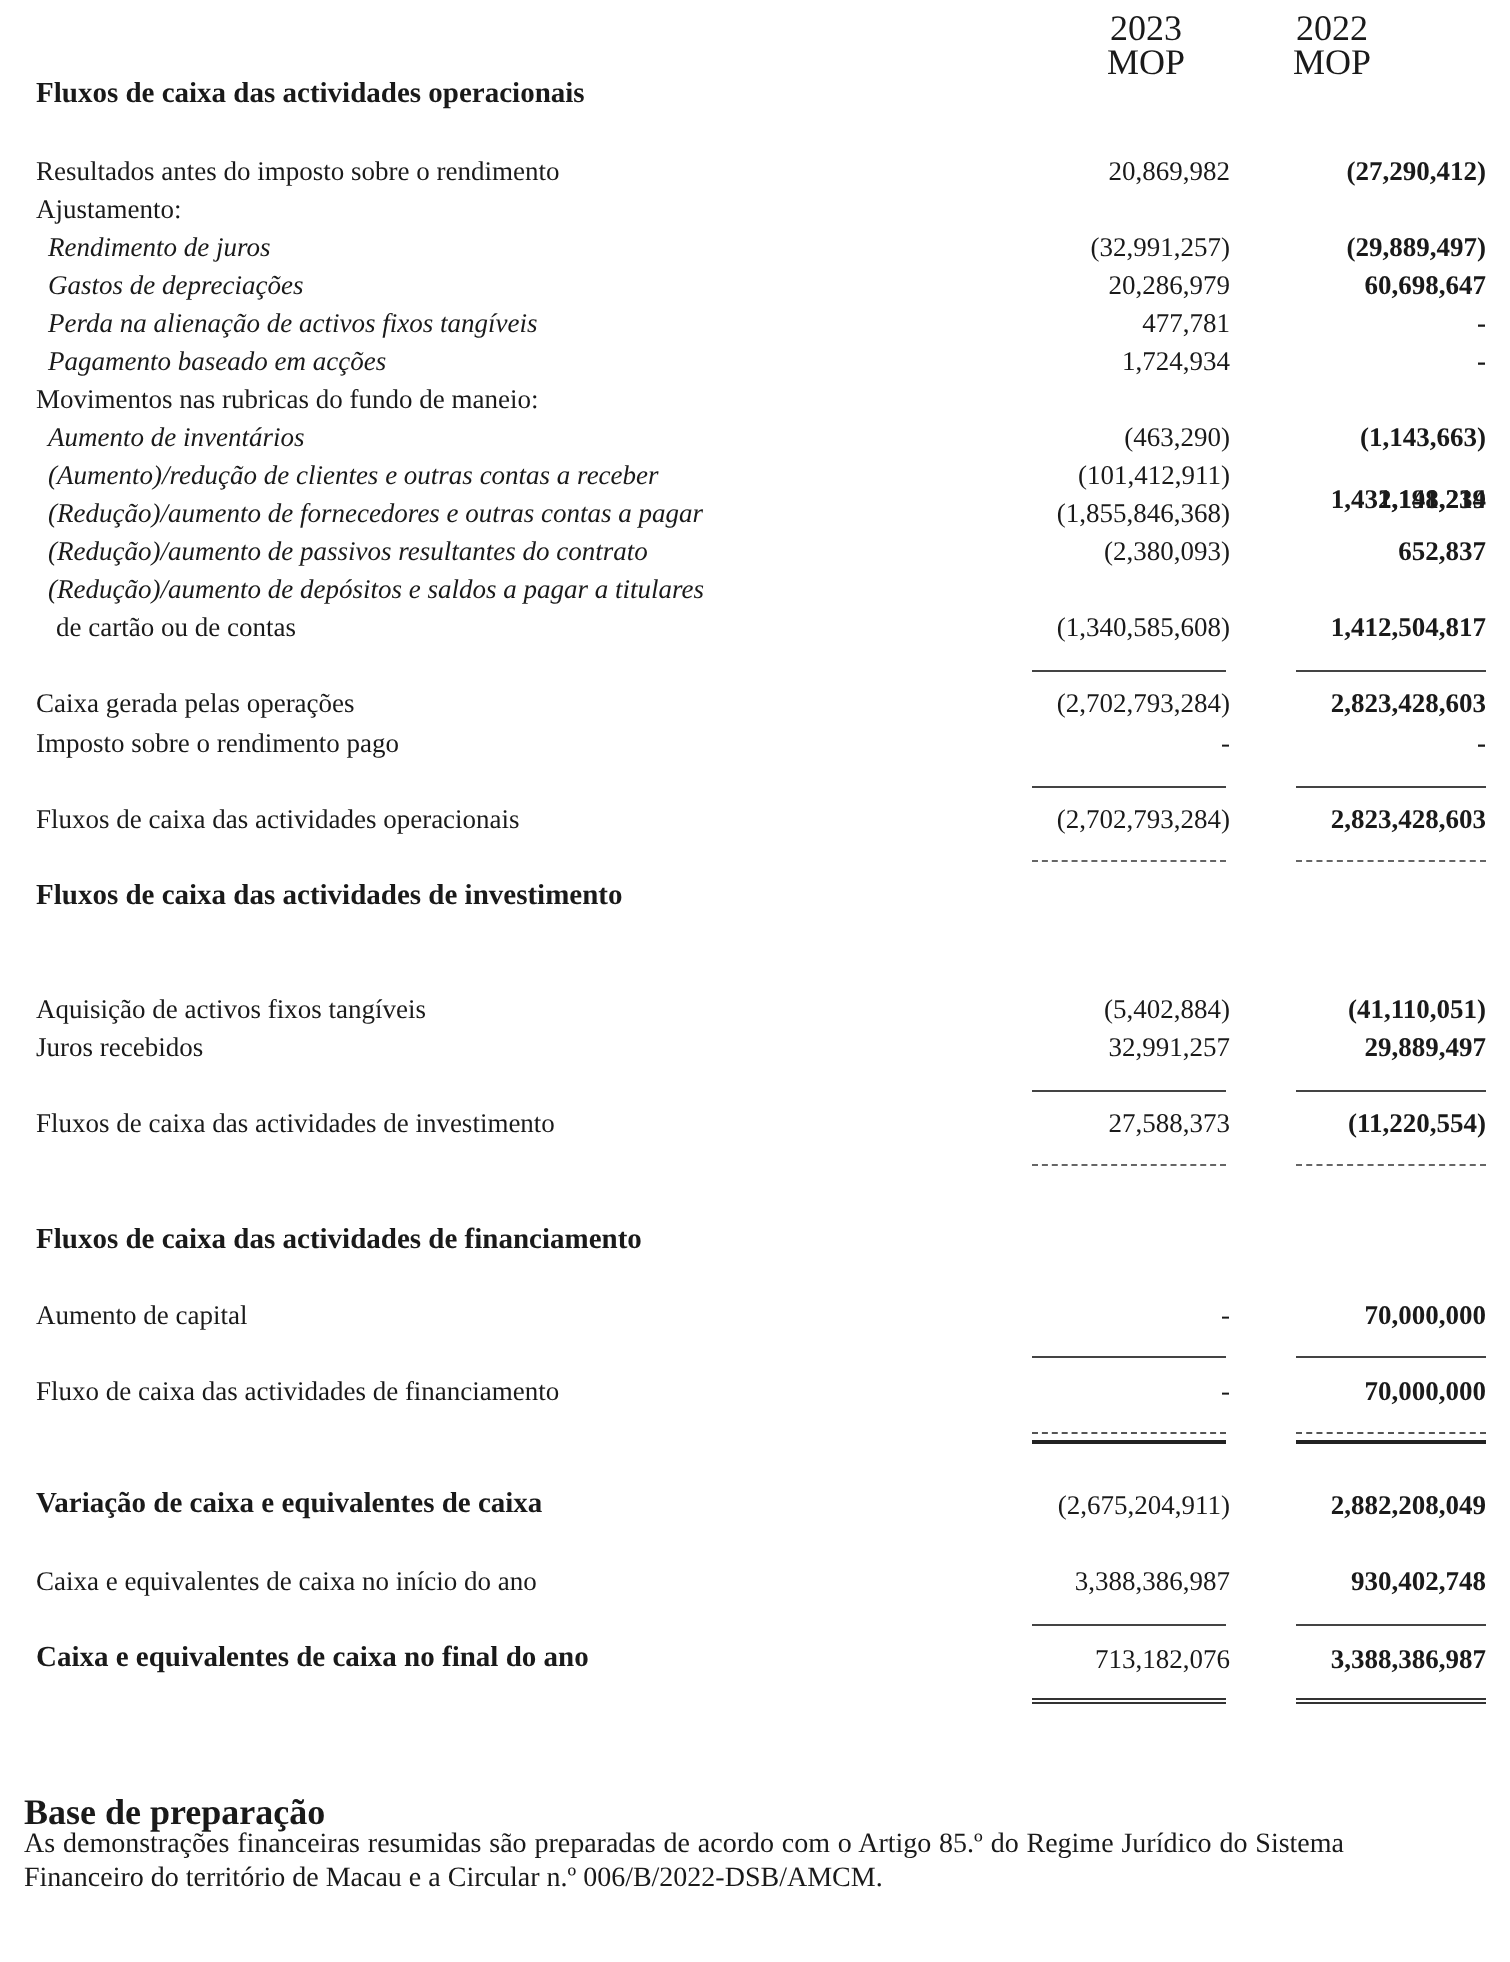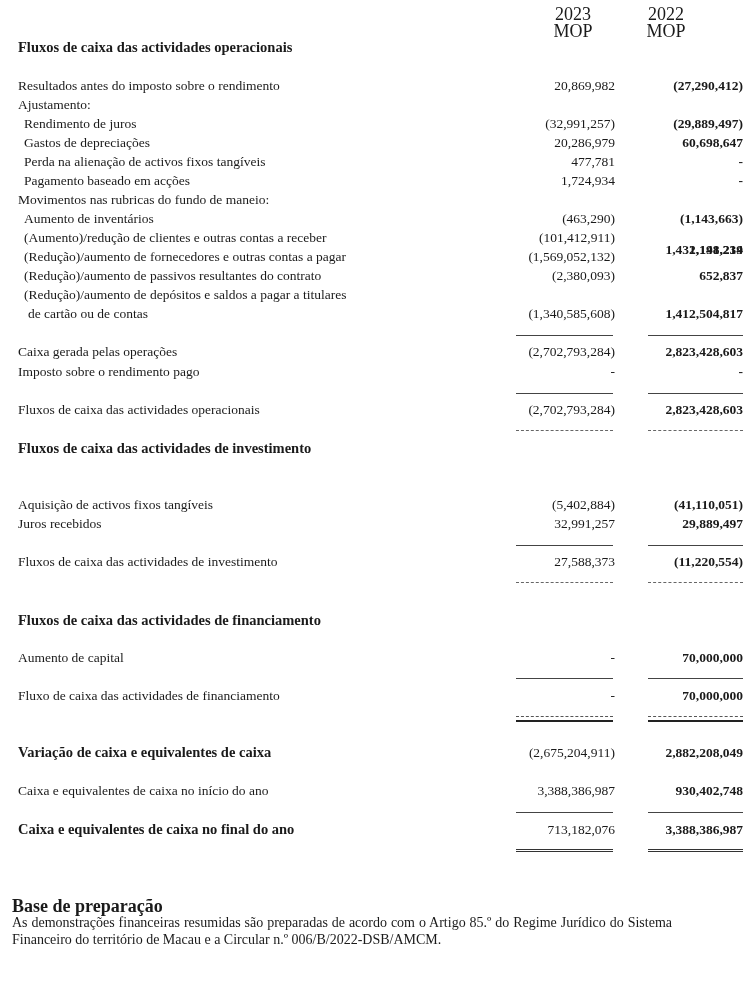--- a/index.html
+++ b/index.html
@@ -6,21 +6,21 @@
   body {
     width: 755px; height: 981px; position: relative; overflow: hidden;
     font-family: "Liberation Serif", "DejaVu Serif", serif;
     color: #1a1a1a; font-size: 13.5px;
   }
   .abs { position: absolute; white-space: nowrap; }
   .hdr { font-size: 18px; text-align: center; width: 80px; }
   .h2023 { left: 533px; }
   .h2022 { left: 626px; }
   .label { left: 18px; font-size: 13.5px; }
-  .label.indent { left: 24px; }
+  .label.indent { left: 24px; font-style: italic; }
   .label.bold { font-weight: bold; font-size: 14.5px; }
   .val { text-align: right; width: 140px; font-size: 13.5px; }
   .v2023 { left: 475px; }
   .v2022 { left: 603px; font-weight: bold; }
   .rule { position: absolute; height: 0; }
   .r2023 { left: 516px; width: 97px; }
   .r2022 { left: 648px; width: 95px; }
   .single { border-top: 1px solid #444; }
   .dashed { border-top: 1px dashed #666; }
   .dbl-dash { border-top: 1px dashed #555; }
@@ -76,21 +76,21 @@
   <div class="abs val v2023" style="top:211px">(463,290)</div>
   <div class="abs val v2022" style="top:211px">(1,143,663)</div>
 </div>
 <div>
   <div class="abs label indent" style="top:230px">(Aumento)/redução de clientes e outras contas a receber</div>
   <div class="abs val v2023" style="top:230px">(101,412,911)</div>
   <div class="abs val v2022" style="top:242px">2,198,234</div>
 </div>
 <div>
   <div class="abs label indent" style="top:249px">(Redução)/aumento de fornecedores e outras contas a pagar</div>
-  <div class="abs val v2023" style="top:249px">(1,569,052,132)</div>
+  <div class="abs val v2023" style="top:249px">(1,855,846,368)</div>
   <div class="abs val v2022" style="top:242px">1,431,141,219</div>
 </div>
 <div>
   <div class="abs label indent" style="top:268px">(Redução)/aumento de passivos resultantes do contrato</div>
   <div class="abs val v2023" style="top:268px">(2,380,093)</div>
   <div class="abs val v2022" style="top:268px">652,837</div>
 </div>
 <div class="abs label indent" style="top:287px">(Redução)/aumento de depósitos e saldos a pagar a titulares</div>
 <div>
   <div class="abs label" style="top:306px; left:28px">de cartão ou de contas</div>

